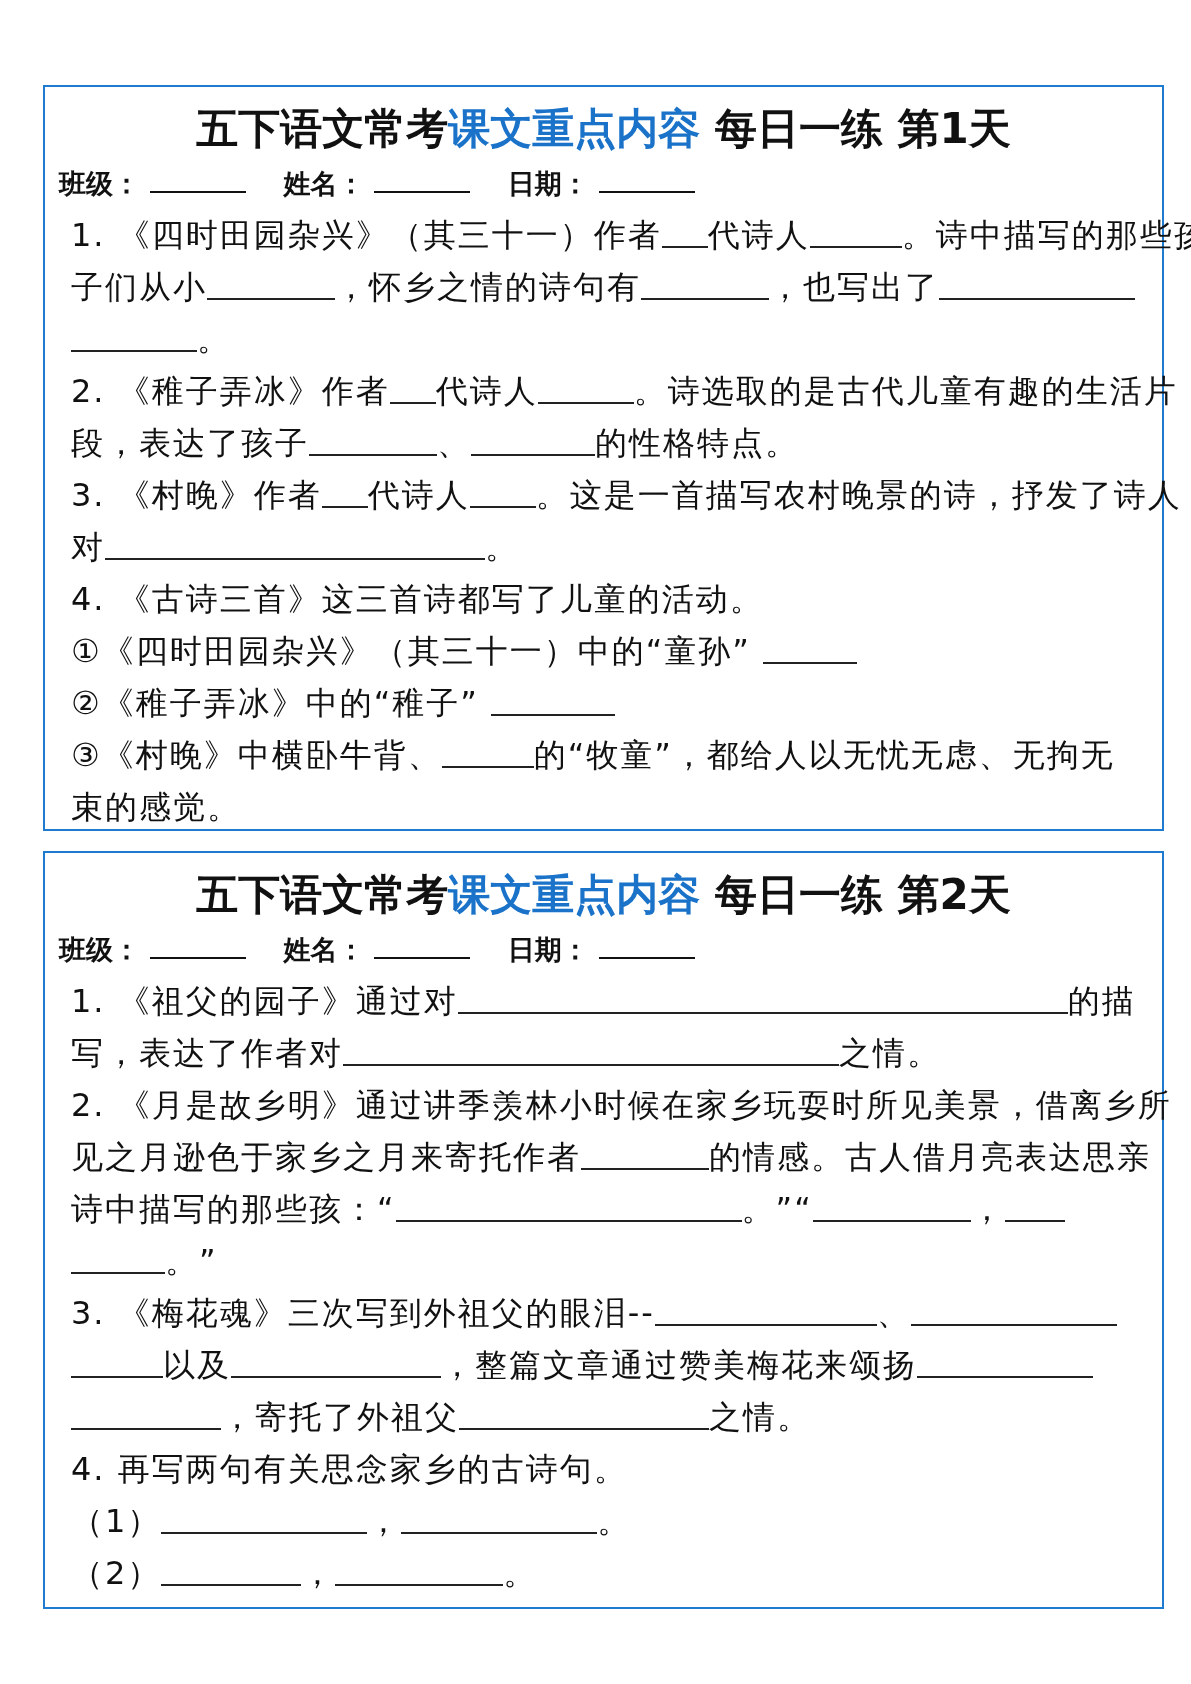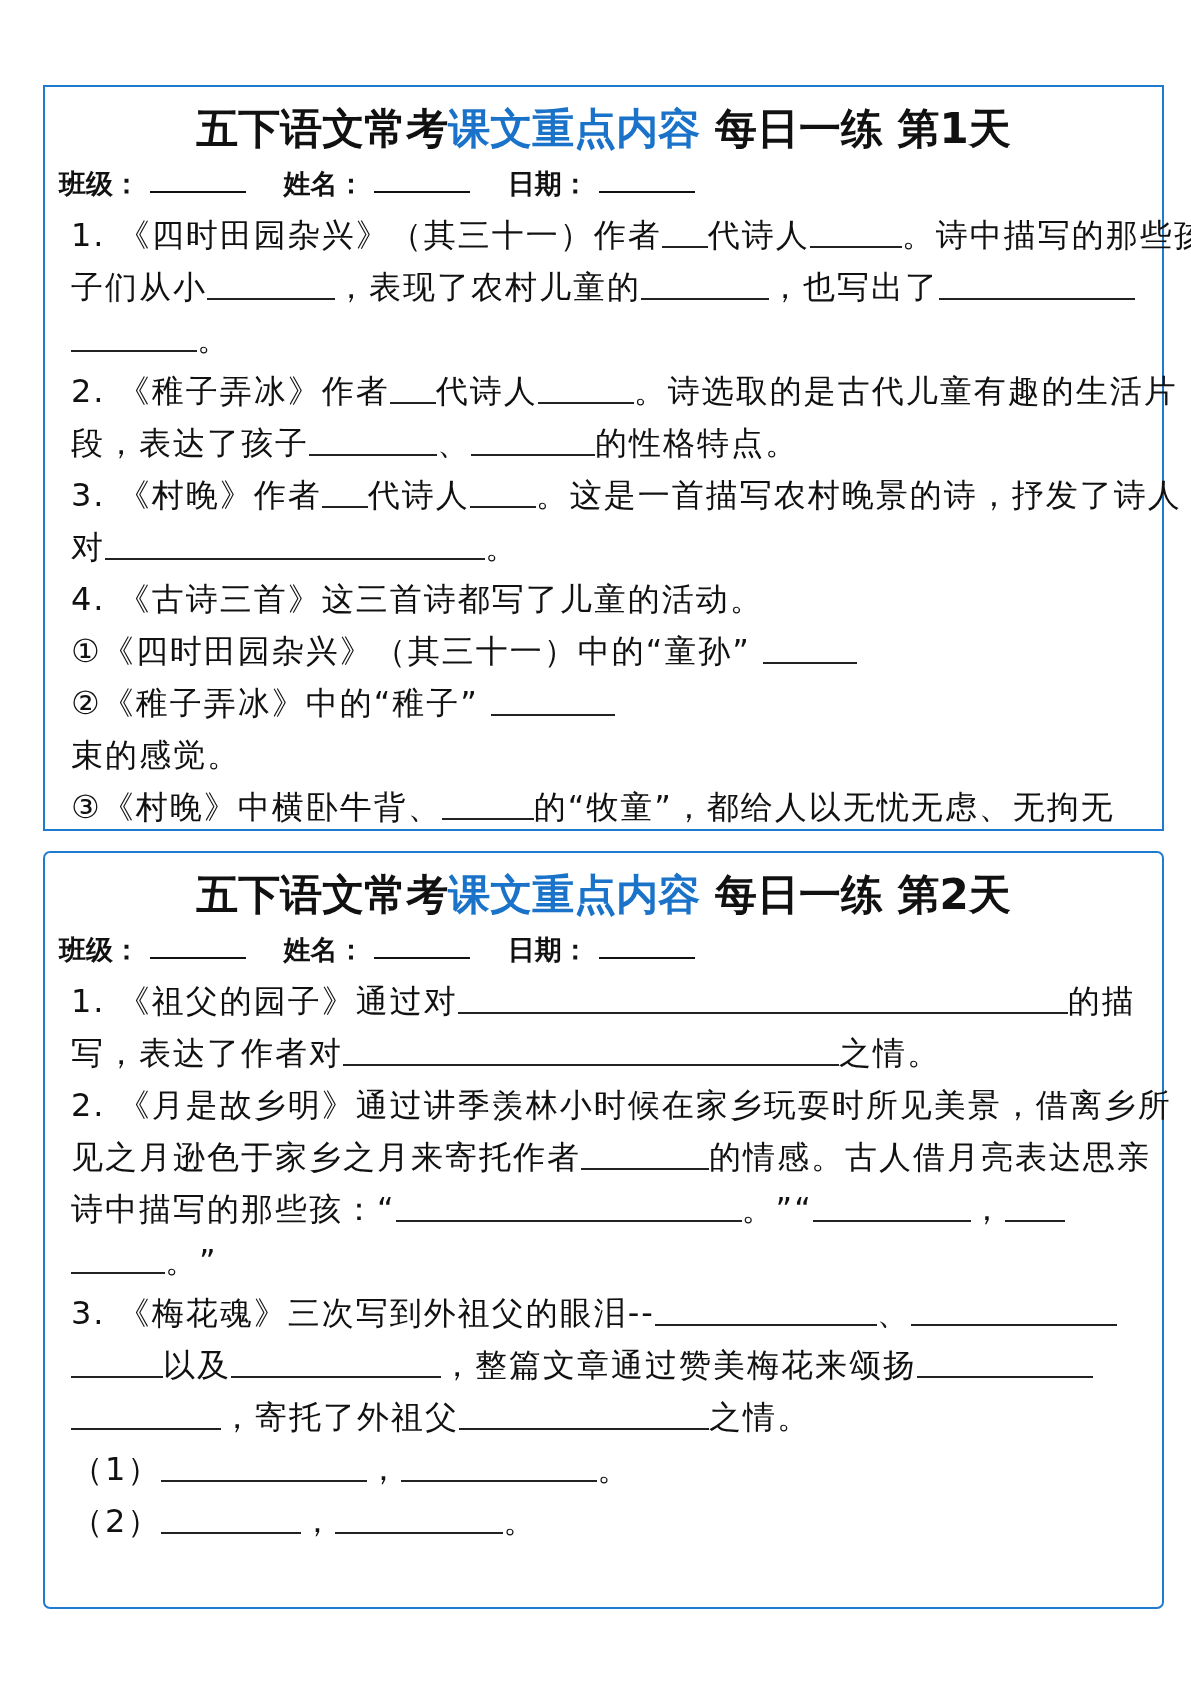--- a/index.html
+++ b/index.html
@@ -1,20 +1,20 @@
 <!DOCTYPE html>
 <html><head>
 <meta charset="utf-8">
 <style>
   html, body { margin: 0; padding: 0; background: #ffffff; }
   body { width: 1191px; height: 1684px; position: relative; overflow: hidden;
          font-family: "DejaVu Sans", "Liberation Sans", sans-serif; color: #111; }
   .card { position: absolute; left: 43px; width: 1121px; border: 2px solid #1f7bd0; box-sizing: border-box; background: #fff; }
   #card1 { top: 85px; height: 746px; }
-  #card2 { top: 851px; height: 758px; border-radius: 7px; }
+  #card2 { top: 851px; height: 758px; }
   .title { position: absolute; left: 0; right: 0; top: 14px; text-align: center;
            font-family: "DejaVu Sans", sans-serif; font-weight: bold; font-size: 42px;
            letter-spacing: 0px; line-height: 56px; white-space: nowrap; }
   .title .accent { color: #1a73c9; }
   .meta { position: absolute; left: 0; right: 0; top: 78px; text-align: left;
           font-weight: bold; font-size: 27px; line-height: 36px; white-space: nowrap; }
   .meta .fld { display: inline-block; margin: 0 14px; }
   .meta .blank { display: inline-block; width: 96px; border-bottom: 2px solid #111; height: 26px; vertical-align: baseline; margin-left: 10px; }
   .body { position: absolute; left: 26px; right: 22px; top: 122px; font-size: 32px; line-height: 52px; }
   .line { white-space: nowrap; height: 52px; letter-spacing: 2px; }
@@ -25,47 +25,48 @@
 
 <div class="card" id="card1">
   <div class="title"><span>五下语文常考</span><span class="accent">课文重点内容</span><span> 每日一练 第1天</span></div>
   <div class="meta">
     <span class="fld"><span>班级：</span><span class="blank"></span></span>
     <span class="fld"><span>姓名：</span><span class="blank"></span></span>
     <span class="fld"><span>日期：</span><span class="blank"></span></span>
   </div>
   <div class="body">
     <div class="line"><span>1. 《四时田园杂兴》（其三十一）作者</span><span class="u" style="width:46px"></span><span>代诗人</span><span class="u" style="width:92px"></span><span>。诗中描写的那些孩</span></div>
-    <div class="line"><span>子们从小</span><span class="u" style="width:128px"></span><span>，表现了农村儿童的</span><span class="u" style="width:128px"></span><span>，也写出了</span><span class="u" style="width:196px"></span></div>
+    <div class="line"><span>子们从小</span><span class="u" style="width:128px"></span><span>，怀乡之情的诗句有</span><span class="u" style="width:128px"></span><span>，也写出了</span><span class="u" style="width:196px"></span></div>
     <div class="line"><span class="u" style="width:126px"></span><span>。</span></div>
     <div class="line"><span>2. 《稚子弄冰》作者</span><span class="u" style="width:46px"></span><span>代诗人</span><span class="u" style="width:96px"></span><span>。诗选取的是古代儿童有趣的生活片</span></div>
     <div class="line"><span>段，表达了孩子</span><span class="u" style="width:128px"></span><span>、</span><span class="u" style="width:124px"></span><span>的性格特点。</span></div>
     <div class="line"><span>3. 《村晚》作者</span><span class="u" style="width:46px"></span><span>代诗人</span><span class="u" style="width:66px"></span><span>。这是一首描写农村晚景的诗，抒发了诗人</span></div>
     <div class="line"><span>对</span><span class="u" style="width:380px"></span><span>。</span></div>
     <div class="line"><span>4. 《古诗三首》这三首诗都写了儿童的活动。</span></div>
     <div class="line"><span>①《四时田园杂兴》（其三十一）中的“童孙”</span><span class="u" style="width:94px;margin-left:12px"></span></div>
     <div class="line"><span>②《稚子弄冰》中的“稚子”</span><span class="u" style="width:124px;margin-left:12px"></span></div>
+    <div class="line"><span>③《村晚》中横卧牛背、</span><span class="u" style="width:92px"></span><span>的“牧童”，都给人以无忧无虑、无拘无</span></div>
     <div class="line"><span>束的感觉。</span></div>
-    <div class="line"><span>③《村晚》中横卧牛背、</span><span class="u" style="width:92px"></span><span>的“牧童”，都给人以无忧无虑、无拘无</span></div>
   </div>
 </div>
 
 <div class="card" id="card2">
   <div class="title"><span>五下语文常考</span><span class="accent">课文重点内容</span><span> 每日一练 第2天</span></div>
   <div class="meta">
     <span class="fld"><span>班级：</span><span class="blank"></span></span>
     <span class="fld"><span>姓名：</span><span class="blank"></span></span>
     <span class="fld"><span>日期：</span><span class="blank"></span></span>
   </div>
   <div class="body">
     <div class="line"><span>1. 《祖父的园子》通过对</span><span class="u" style="width:610px"></span><span>的描</span></div>
     <div class="line"><span>写，表达了作者对</span><span class="u" style="width:496px"></span><span>之情。</span></div>
     <div class="line"><span>2. 《月是故乡明》通过讲季羡林小时候在家乡玩耍时所见美景，借离乡所</span></div>
     <div class="line"><span>见之月逊色于家乡之月来寄托作者</span><span class="u" style="width:128px"></span><span>的情感。古人借月亮表达思亲</span></div>
     <div class="line"><span>诗中描写的那些孩：“</span><span class="u" style="width:346px"></span><span>。”“</span><span class="u" style="width:158px"></span><span>，</span><span class="u" style="width:60px"></span></div>
     <div class="line"><span class="u" style="width:94px"></span><span>。”</span></div>
     <div class="line"><span>3. 《梅花魂》三次写到外祖父的眼泪--</span><span class="u" style="width:222px"></span><span>、</span><span class="u" style="width:206px"></span></div>
     <div class="line"><span class="u" style="width:92px"></span><span>以及</span><span class="u" style="width:210px"></span><span>，整篇文章通过赞美梅花来颂扬</span><span class="u" style="width:176px"></span></div>
     <div class="line"><span class="u" style="width:150px"></span><span>，寄托了外祖父</span><span class="u" style="width:250px"></span><span>之情。</span></div>
+    <div class="line"><span>4. 再写两句有关思念家乡的古诗句。</span></div>
     <div class="line"><span>（1）</span><span class="u" style="width:206px"></span><span>，</span><span class="u" style="width:196px"></span><span>。</span></div>
     <div class="line"><span>（2）</span><span class="u" style="width:140px"></span><span>，</span><span class="u" style="width:168px"></span><span>。</span></div>
   </div>
 </div>
 
 </body></html>

